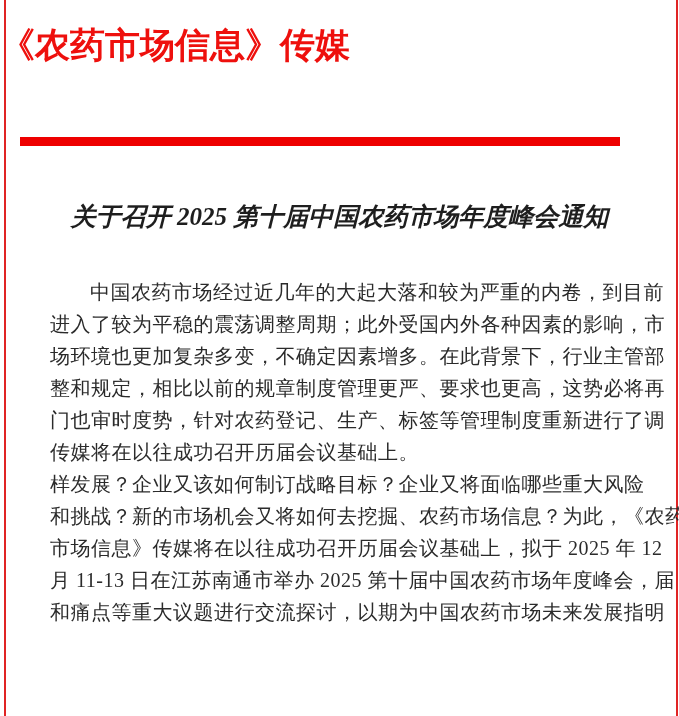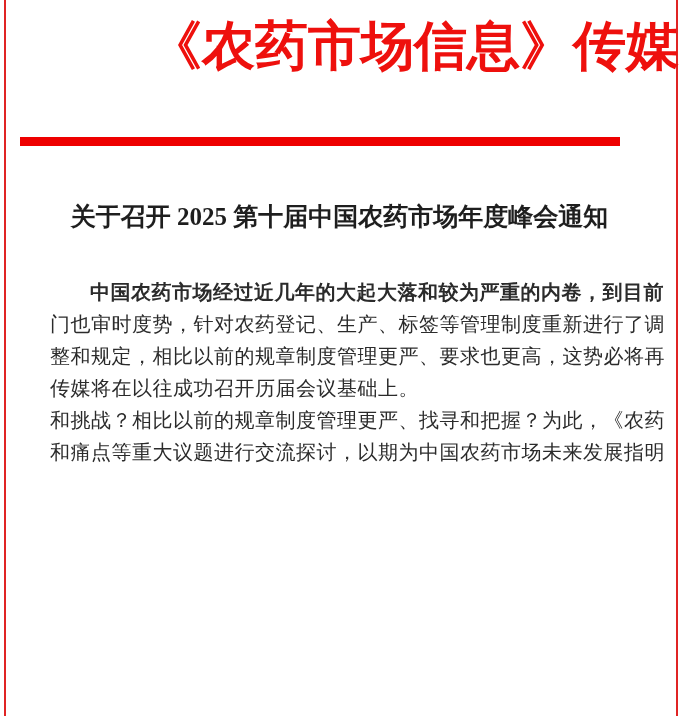--- a/index.html
+++ b/index.html
@@ -24,22 +24,22 @@
   }
   .border-line.left  { left: 4px; }
   .border-line.right { right: 1px; }
 
   .masthead {
     position: absolute;
     top: 14px;
     left: 0;
     right: 0;
     margin: 0;
-    text-align: right;
-    font-size: 53px;
+    text-align: left;
+    font-size: 35px;
     line-height: 64px;
     font-weight: 700;
     color: var(--accent-red, #ee100d);
     letter-spacing: 0px;
     white-space: nowrap;
   }
   .rule {
     position: absolute;
     top: 137px;
     left: 20px;
@@ -52,54 +52,59 @@
     top: 202px;
     left: 0;
     right: 0;
     margin: 0;
     text-align: center;
     font-size: 25px;
     line-height: 30px;
     font-weight: 700;
     color: var(--title-black, #1e1e1e);
     white-space: nowrap;
+    font-style: italic;
   }
   .body {
     position: absolute;
     top: 276px;
     left: 50px;
     width: 542px;
     color: var(--body-text, #2b2b2b);
     font-size: 20px;
   }
   .line {
     height: 32px;
     line-height: 32px;
     white-space: nowrap;
     letter-spacing: 0.5px;
   }
   .line.indent {
     text-indent: 40px;
-    font-weight: bold;
   }
 </style>
 </head>
 <body>
 
 <div class="page">
   <div class="border-line left"></div>
   <div class="border-line right"></div>
 
   <h1 class="masthead">《农药市场信息》传媒</h1>
 
   <div class="rule"></div>
 
   <h2 class="doc-title">关于召开 2025 第十届中国农药市场年度峰会通知</h2>
 
   <div class="body">
       <div class="line indent">中国农药市场经过近几年的大起大落和较为严重的内卷，到目前</div>
+      <div class="line">进入了较为平稳的震荡调整周期；此外受国内外各种因素的影响，市</div>
+      <div class="line">场环境也更加复杂多变，不确定因素增多。在此背景下，行业主管部</div>
+      <div class="line">整和规定，相比以前的规章制度管理更严、要求也更高，这势必将再</div>
       <div class="line">门也审时度势，针对农药登记、生产、标签等管理制度重新进行了调</div>
-      <div class="line">整和规定，相比以前的规章制度管理更严、要求也更高，这势必将再</div>
       <div class="line">传媒将在以往成功召开历届会议基础上。</div>
-      <div class="line">和挑战？相比以前的规章制度管理更严、找寻和把握？为此，《农药</div>
+      <div class="line">样发展？企业又该如何制订战略目标？企业又将面临哪些重大风险</div>
+      <div class="line">和挑战？新的市场机会又将如何去挖掘、农药市场信息？为此，《农药</div>
+      <div class="line">市场信息》传媒将在以往成功召开历届会议基础上，拟于 2025 年 12</div>
+      <div class="line">月 11-13 日在江苏南通市举办 2025 第十届中国农药市场年度峰会，届</div>
       <div class="line">和痛点等重大议题进行交流探讨，以期为中国农药市场未来发展指明</div>
     </div>
 </div>
 
 </body></html>

